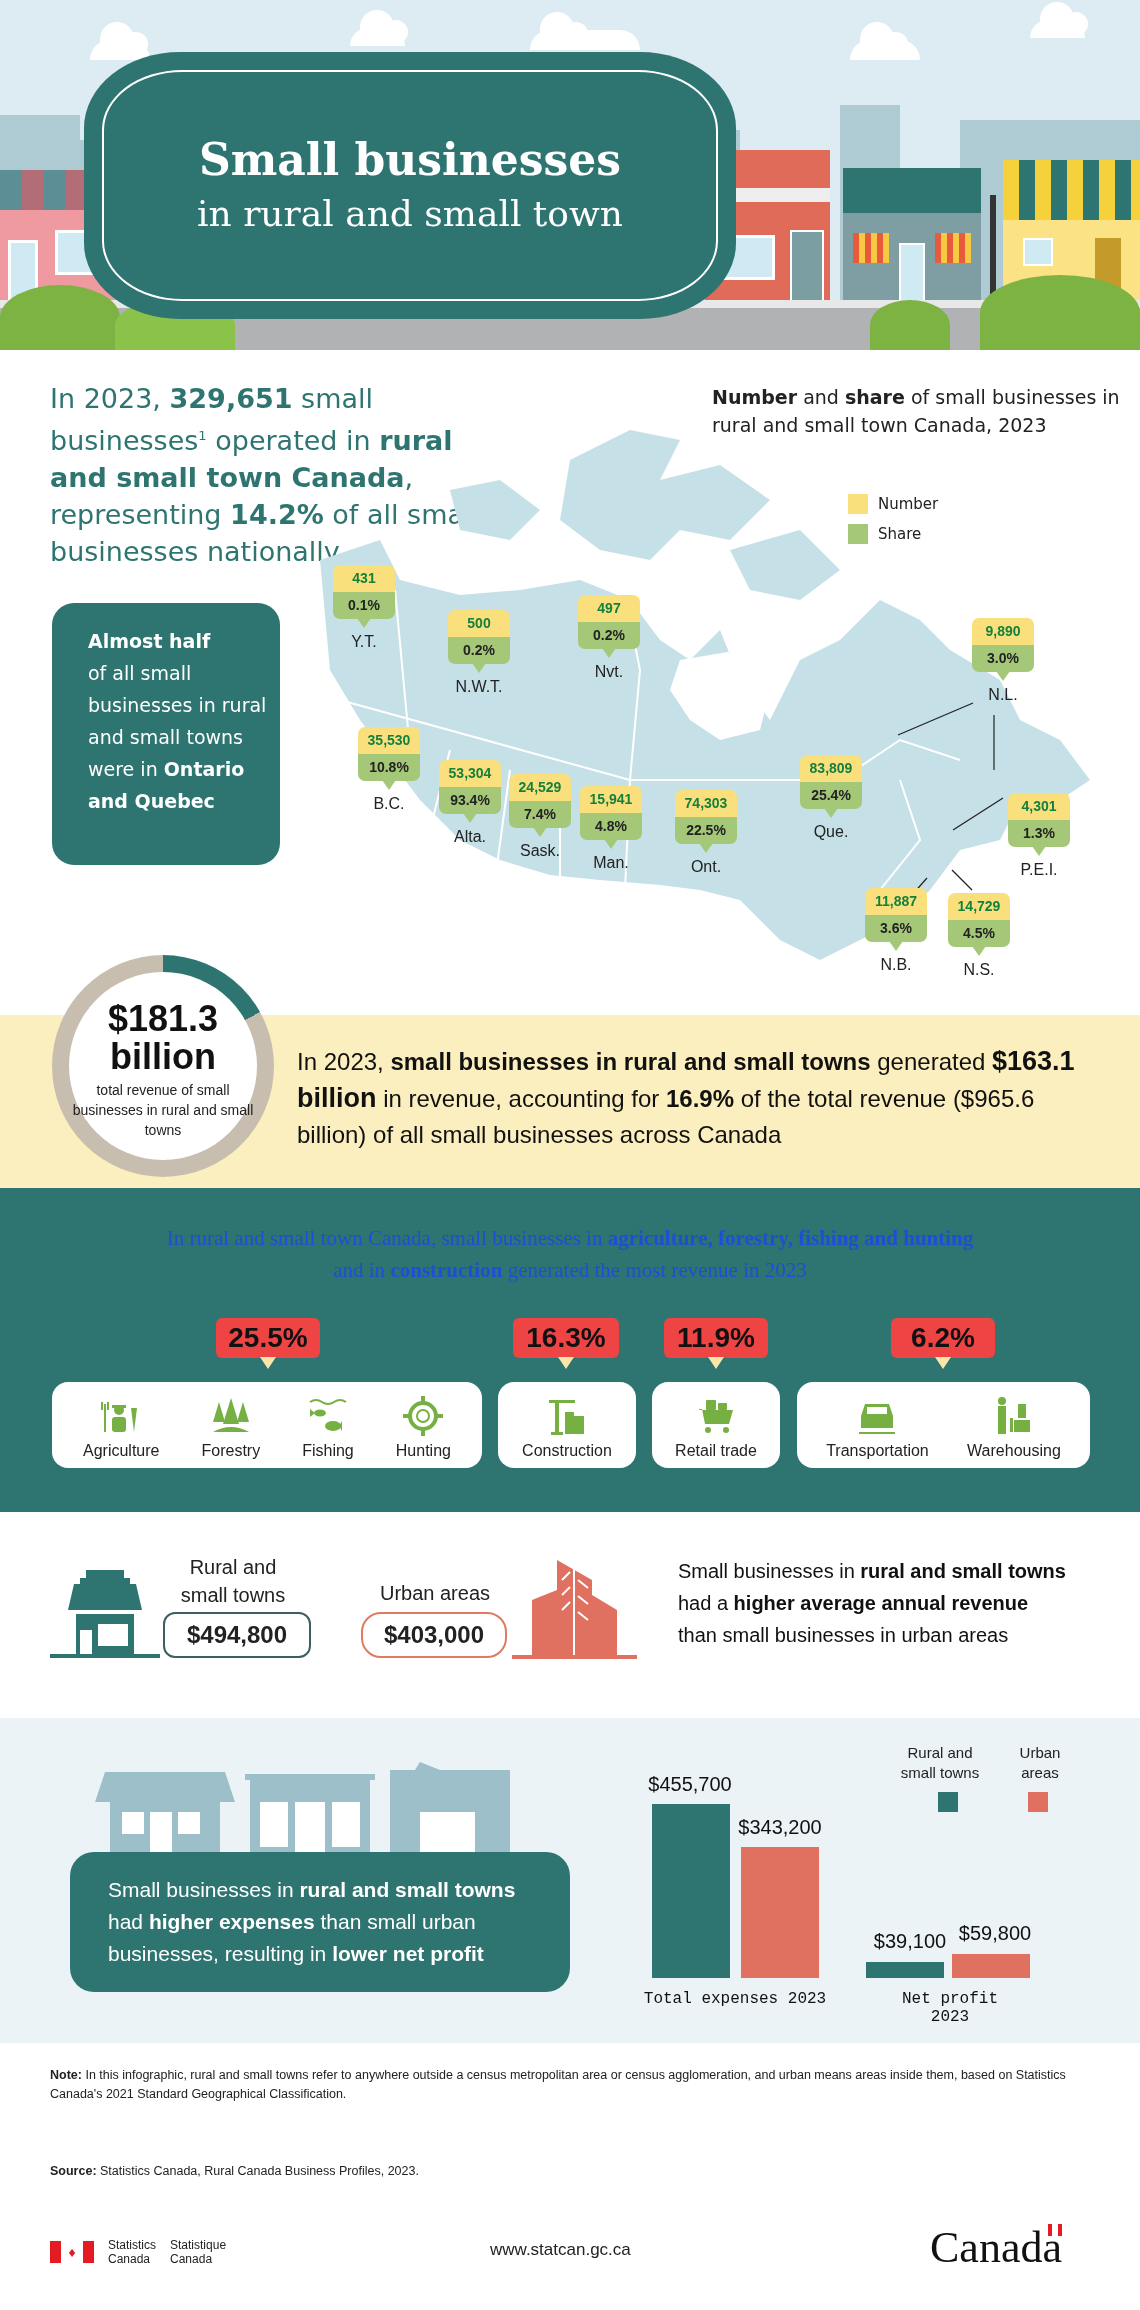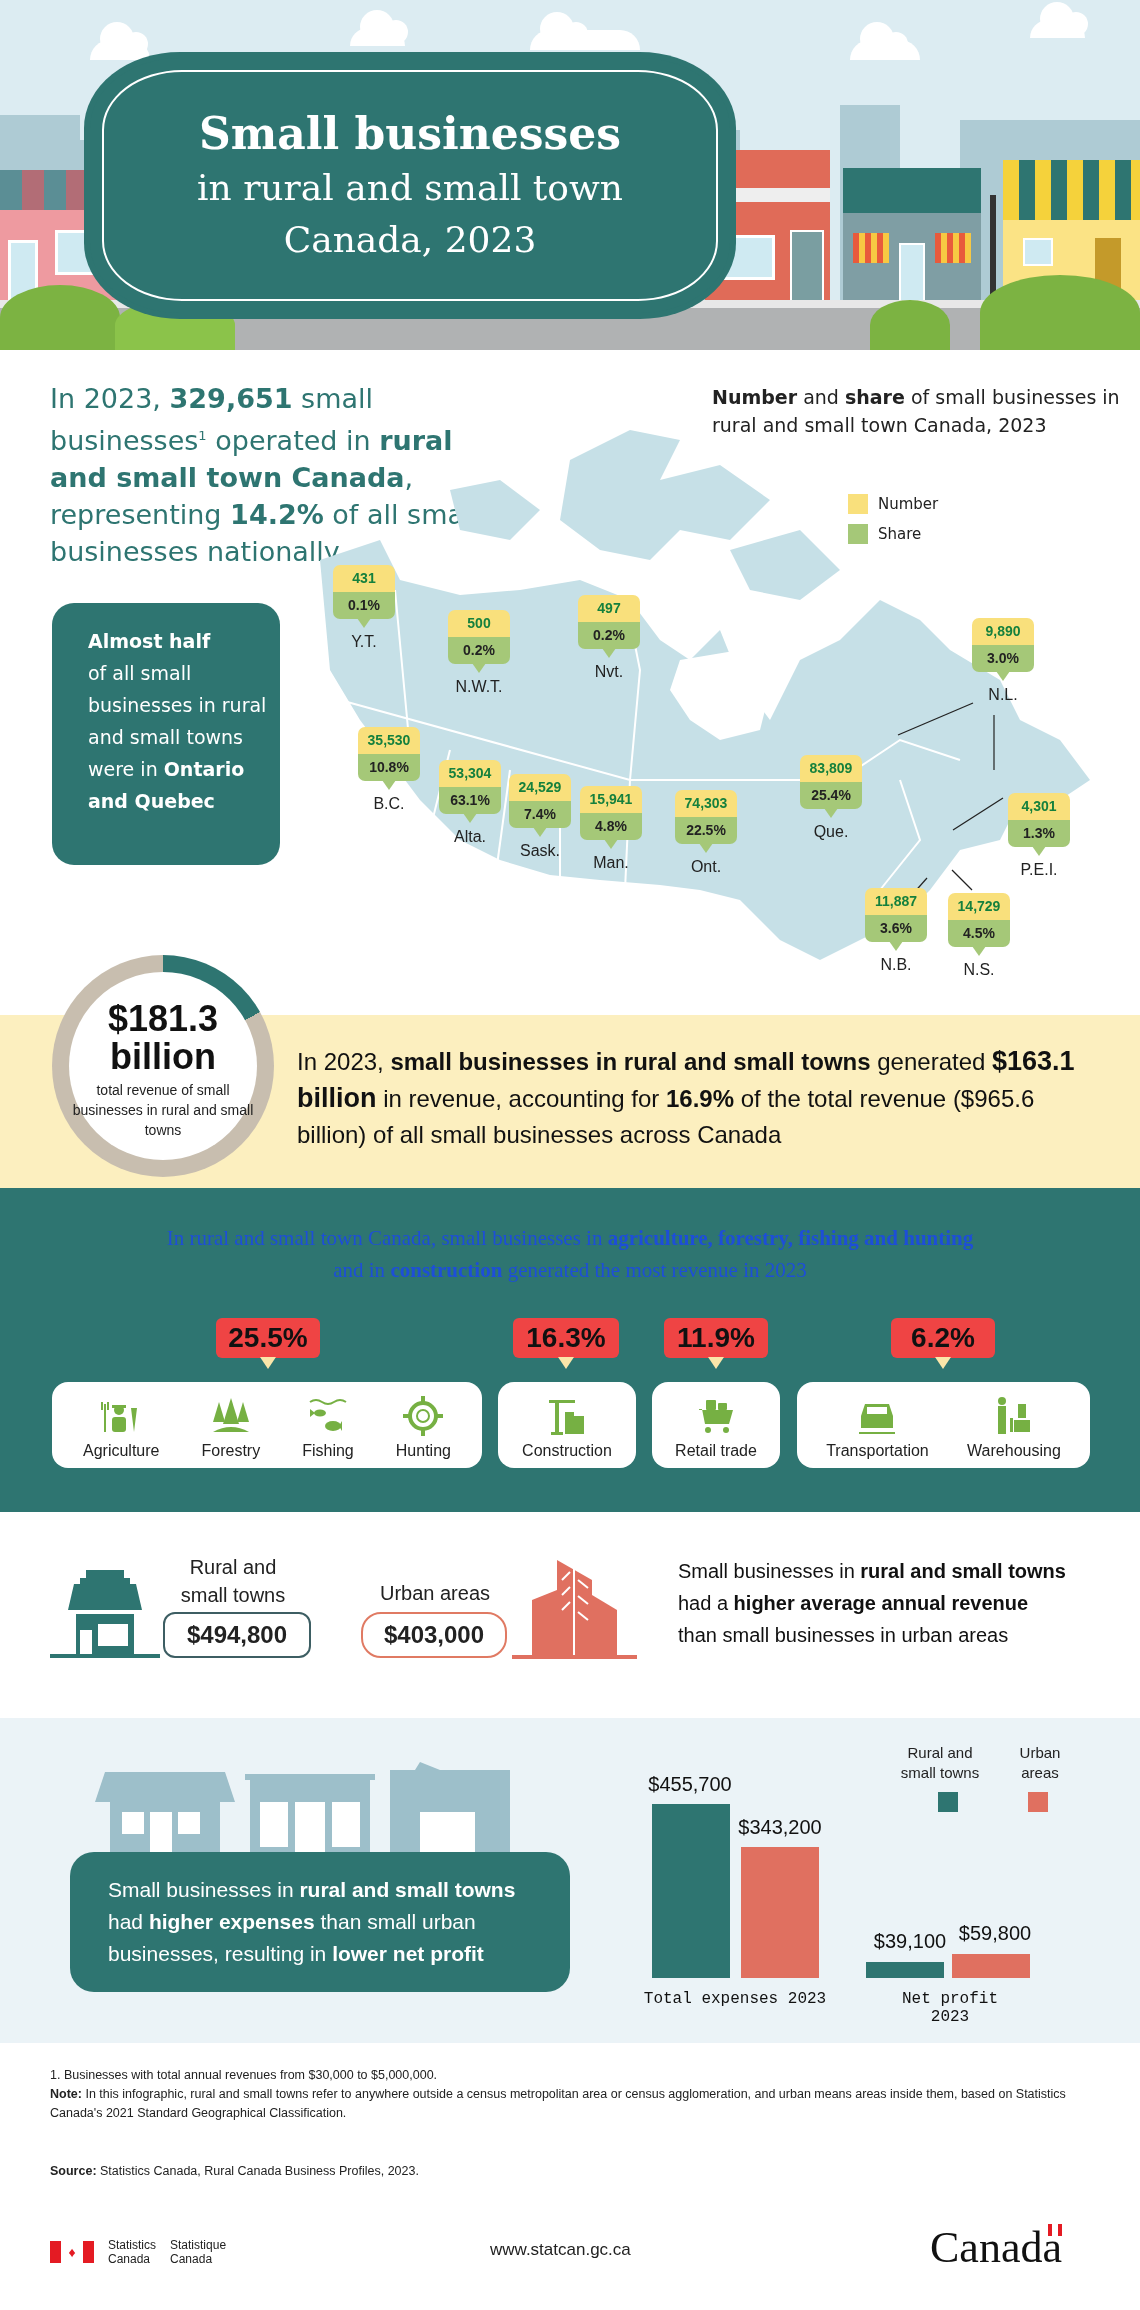--- a/index.html
+++ b/index.html
@@ -121,21 +121,20 @@
   <div class="road"></div>
   <div class="bush" style="left:0;top:285px;width:120px;height:65px"></div>
   <div class="bush" style="left:115px;top:300px;width:120px;height:50px;background:#8bc34a"></div>
   <div class="bush" style="left:870px;top:300px;width:80px;height:50px"></div>
   <div class="bush" style="left:980px;top:275px;width:160px;height:75px"></div>
 </div>
 <div id="title-badge" class="abs">
   <div class="inner"></div>
   <div class="t1">Small businesses</div>
   <div class="t2">in rural and small town</div>
-  <div class="t2">Canada, 2023</div>
 </div>
 
 <div id="intro" class="abs">
   <span>In 2023, </span><b>329,651</b><span> small businesses</span><sup>1</sup><span> operated in </span><b>rural and small town Canada</b><span>, representing </span><b>14.2%</b><span> of all small businesses nationally.</span>
 </div>
 
 <div id="map-title" class="abs">
   <b>Number</b><span> and </span><b>share</b><span> of small businesses in rural and small town Canada, 2023</span>
 </div>
 
@@ -196,21 +195,21 @@
     <div class="s">0.2%</div>
     <div class="lbl">Nvt.</div>
   </div>
 <div class="pin abs" style="left:358px;top:727px">
     <div class="n">35,530</div>
     <div class="s">10.8%</div>
     <div class="lbl">B.C.</div>
   </div>
 <div class="pin abs" style="left:439px;top:760px">
     <div class="n">53,304</div>
-    <div class="s">63.1%</div>
+    <div class="s">93.4%</div>
     <div class="lbl">Alta.</div>
   </div>
 <div class="pin abs" style="left:509px;top:774px">
     <div class="n">24,529</div>
     <div class="s">7.4%</div>
     <div class="lbl">Sask.</div>
   </div>
 <div class="pin abs" style="left:580px;top:786px">
     <div class="n">15,941</div>
     <div class="s">4.8%</div>
@@ -452,21 +451,20 @@
 <div class="bar-val abs" style="left:955px;top:1922px;width:80px">$59,800</div>
 <div class="bar" style="left:952px;top:1954px;width:78px;height:24px;background:#e07060"></div>
 <div class="bar-cap abs" style="left:880px;top:1990px;width:140px">Net profit 2023</div>
 
 <div class="lg-lbl abs" style="left:890px;top:1743px;width:100px"><span>Rural and</span><br><span>small towns</span></div>
 <div class="abs" style="left:938px;top:1792px;width:20px;height:20px;background:#2e7571"></div>
 <div class="lg-lbl abs" style="left:1008px;top:1743px;width:64px"><span>Urban</span><br><span>areas</span></div>
 <div class="abs" style="left:1028px;top:1792px;width:20px;height:20px;background:#e07060"></div>
 
 <div id="foot" class="abs">
-  <div>1. Businesses with total annual revenues from $30,000 to $5,000,000.</div>
   <div><b>Note:</b><span> In this infographic, rural and small towns refer to anywhere outside a census metropolitan area or census agglomeration, and urban means areas inside them, based on Statistics Canada's 2021 Standard Geographical Classification.</span></div>
 </div>
 <div id="source" class="abs"><b>Source:</b><span> Statistics Canada, Rural Canada Business Profiles, 2023.</span></div>
 
 <div id="statcan" class="abs">
   <div id="flag">
     <div style="width:11px;background:#e41b23"></div>
     <div style="width:22px;background:#fff;display:flex;align-items:center;justify-content:center;color:#e41b23;font-size:14px">♦</div>
     <div style="width:11px;background:#e41b23"></div>
   </div>

